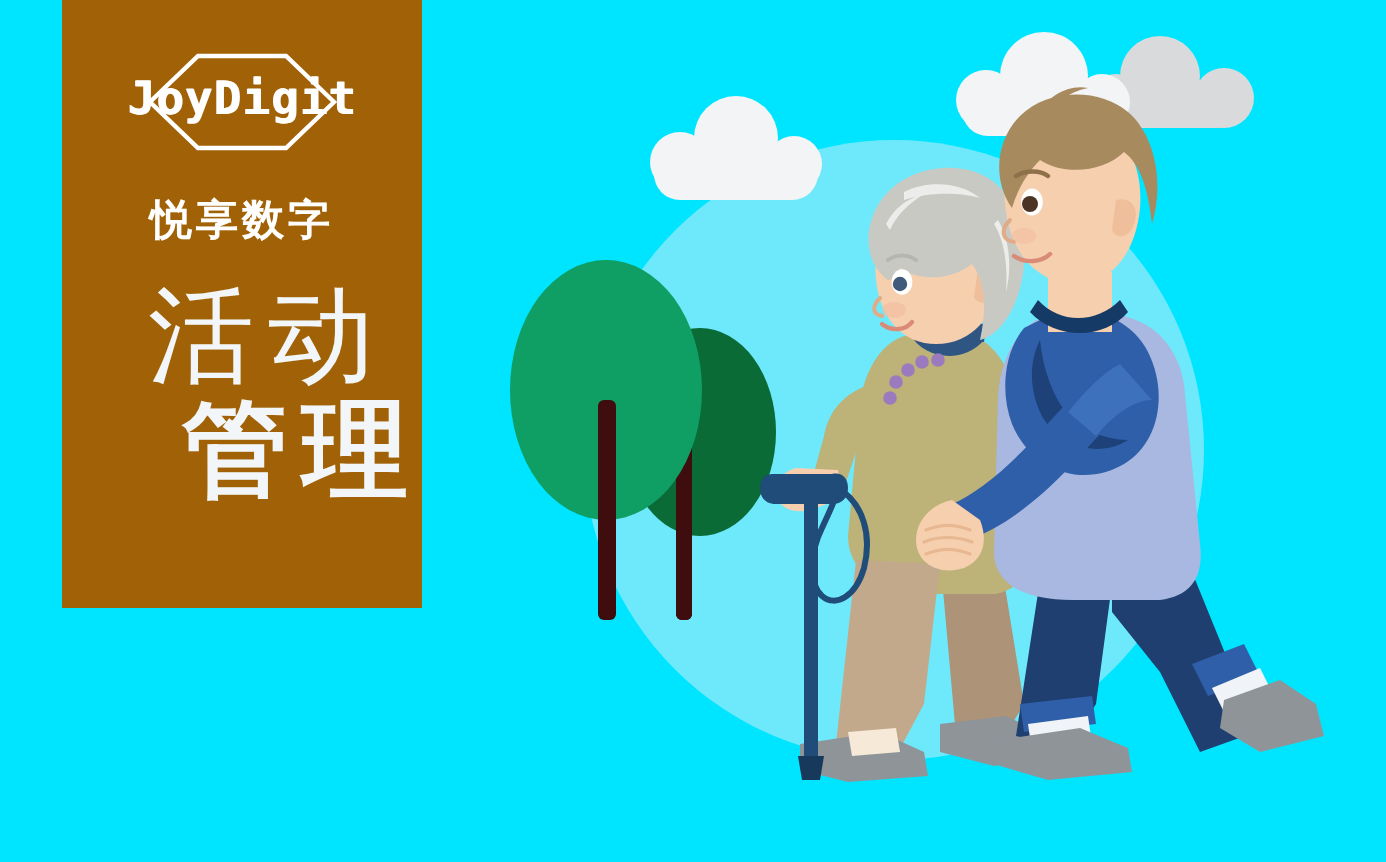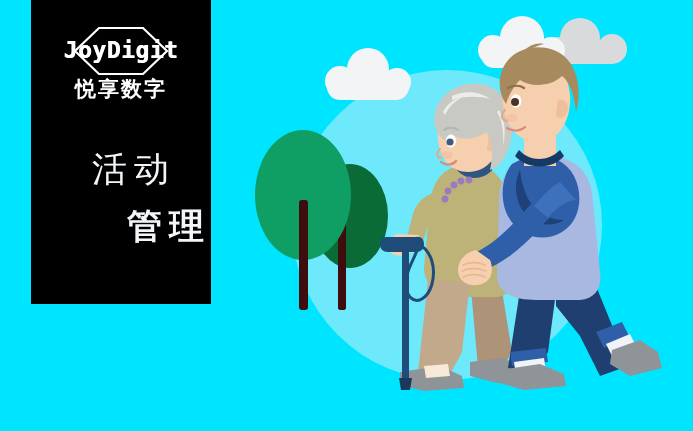--- a/index.html
+++ b/index.html
@@ -27,21 +27,21 @@
     width: 693px;
     height: 431px;
   }
   
   #panel {
     position: absolute;
     left: 31px;
     top: 0px;
     width: 180px;
     height: 304px;
-    background: #000000;
+    background: #a16207;
     z-index: 5;
   }
   #logo-block {
     position: absolute;
     left: 0;
     top: 26px;
     width: 180px;
     text-align: center;
   }
   #logo-hex-wrap {
@@ -65,37 +65,37 @@
     text-align: center;
     color: #ffffff;
     font-family: "DejaVu Sans Mono", monospace;
     font-size: 23px;
     font-weight: bold;
     letter-spacing: 0.5px;
     line-height: 26px;
     text-shadow: 0.5px 0 0 #fff;
   }
   #logo-cn {
-    margin-top: 0;
+    margin-top: 22px;
     color: #ffffff;
     font-size: 21px;
     font-weight: bold;
     letter-spacing: 2px;
     line-height: 26px;
   }
   #title-block {
     position: absolute;
     left: 0;
     top: 140px;
     width: 180px;
     text-align: center;
     color: #f2f6f8;
   }
   .title-line {
-    font-size: 35px;
+    font-size: 53px;
     line-height: 57px;
     letter-spacing: 7px;
     text-indent: 7px;
     margin-left: 19px;
   }
   .title-line.thin { font-weight: 300; }
   .title-line.bold { font-weight: bold; text-align: right; }
 </style>
 </head>
 <body>

